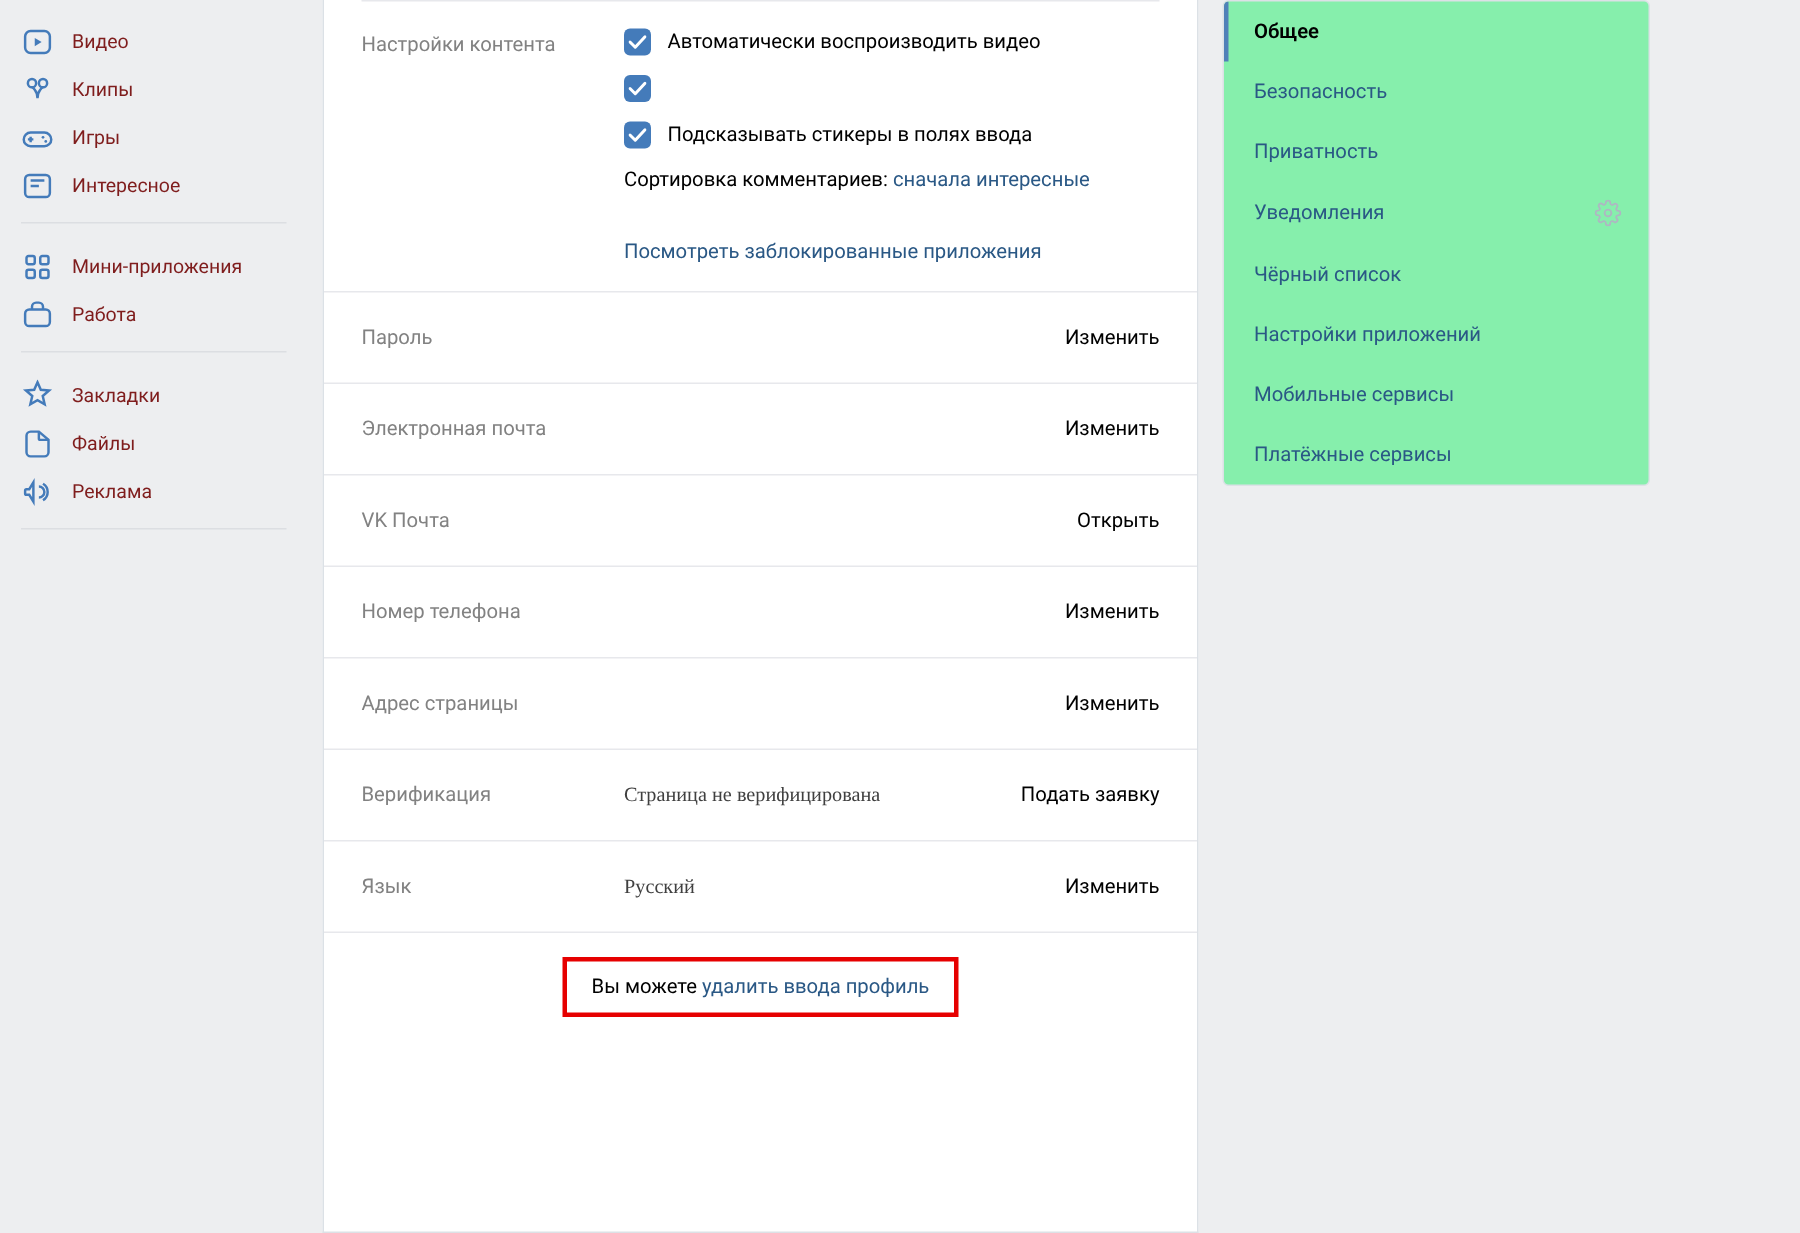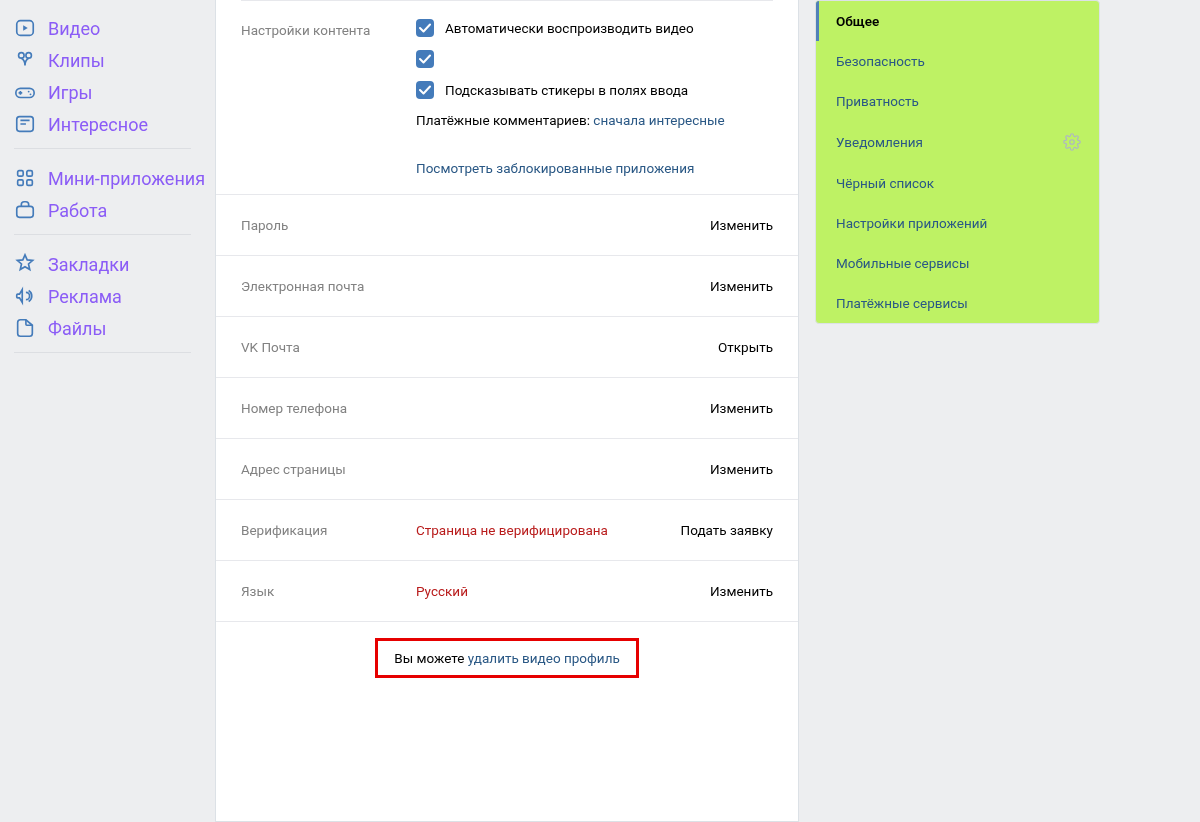--- a/index.html
+++ b/index.html
@@ -27,21 +27,21 @@
   color: #000;
 }
 .nav-item .icon {
   width: 22px;
   height: 22px;
   display: flex;
   align-items: center;
   justify-content: center;
   color: #447bba;
 }
-.nav-item .label { font-size: 18px; color: #8b5cf6; }
+.nav-item .label { font-size: 13px; color: #7f1d1d; }
 .nav-sep { height: 8px; border-top: 1px solid #dcdee2; margin: 8px 24px 6px 0; }
 .main-panel {
   width: 584px;
   background: #fff;
   border: 1px solid #dce1e6;
   border-top: none;
   border-radius: 0 0 0 0;
   flex-shrink: 0;
   position: relative;
   height: 822px;
@@ -73,41 +73,41 @@
   align-items: center;
   justify-content: center;
   flex-shrink: 0;
 }
 .chk svg { display: block; }
 .chk-label { font-size: 13.5px; color: #000; }
 .plain-text { font-size: 13.5px; color: #000; }
 .link { color: #2a5885; cursor: pointer; }
 .row { display: flex; align-items: center; padding: 22px 25px; border-bottom: 1px solid #e7e8ec; }
 .row-label { width: 175px; flex-shrink: 0; color: #828282; font-size: 13.5px; }
-.row-value { flex: 1; font-size: 13.5px; color: #b91c1c; }
+.row-value { flex: 1; font-size: 13.5px; color: #404040; font-family: Liberation Serif, serif; }
 .row-action { color: #000000; font-size: 13.5px; cursor: pointer; }
 .footer-row {
   text-align: center;
   padding: 16px 0 16px 0;
   border-top: 1px solid #e7e8ec;
   margin-top: 0;
 }
 .delete-box {
   display: inline-block;
   border: 3px solid #e60000;
   padding: 9px 16px;
   font-size: 13.5px;
 }
 .right-panel {
   width: 285px;
   margin-left: 16px;
   flex-shrink: 0;
 }
 .right-box {
-  background: #bef264;
+  background: #86efac;
   border: 1px solid #dce1e6;
   border-radius: 4px;
   overflow: hidden;
 }
 .right-item {
   display: flex;
   align-items: center;
   padding: 12px 18px 12px 20px;
   font-size: 13.5px;
   color: #2a5885;
@@ -206,35 +206,35 @@
       <span class="icon">
         <svg width="22" height="22" viewBox="0 0 24 24" fill="none" stroke="currentColor" stroke-width="1.8">
             <path d="M12 2l2.4 5.5 6 .5-4.6 4 1.4 6L12 15l-5.2 3 1.4-6L3.6 8l6-.5L12 2z"></path>
           </svg>
       </span>
       <span class="label">Закладки</span>
     </div>
     <div class="nav-item">
       <span class="icon">
         <svg width="22" height="22" viewBox="0 0 24 24" fill="none" stroke="currentColor" stroke-width="1.8">
+            <path d="M13 3H7a3 3 0 00-3 3v12a3 3 0 003 3h10a3 3 0 003-3V9l-7-6z"></path>
+            <path d="M13 3v5a1 1 0 001 1h6"></path>
+          </svg>
+      </span>
+      <span class="label">Файлы</span>
+    </div>
+    <div class="nav-item">
+      <span class="icon">
+        <svg width="22" height="22" viewBox="0 0 24 24" fill="none" stroke="currentColor" stroke-width="1.8">
             <path d="M3 11v2a1 1 0 001 1h2l3 5v-14l-3 5H4a1 1 0 00-1 1z"></path>
             <path d="M13 8a4 4 0 010 8"></path>
             <path d="M16 6a7 7 0 010 12"></path>
           </svg>
       </span>
       <span class="label">Реклама</span>
-    </div>
-    <div class="nav-item">
-      <span class="icon">
-        <svg width="22" height="22" viewBox="0 0 24 24" fill="none" stroke="currentColor" stroke-width="1.8">
-            <path d="M13 3H7a3 3 0 00-3 3v12a3 3 0 003 3h10a3 3 0 003-3V9l-7-6z"></path>
-            <path d="M13 3v5a1 1 0 001 1h6"></path>
-          </svg>
-      </span>
-      <span class="label">Файлы</span>
     </div>
 
     <div class="nav-sep"></div>
   </div>
 
   <div class="main-panel">
     <div style="border-bottom:1px solid #e7e8ec; margin:0 25px;"></div>
 
     <div class="section">
       <div class="section-label">Настройки контента</div>
@@ -256,21 +256,21 @@
         </div>
         <div class="chk-row">
           <span class="chk">
               <svg width="12" height="10" viewBox="0 0 12 10">
                 <path d="M1 5l3.5 3.5L11 1.5" stroke="#fff" stroke-width="2" fill="none" stroke-linecap="round" stroke-linejoin="round"></path>
               </svg>
             </span>
           <span class="chk-label">Подсказывать стикеры в полях ввода</span>
         </div>
         <div class="plain-text">
-          <span>Платёжные комментариев: </span><span class="link">сначала интересные</span>
+          <span>Сортировка комментариев: </span><span class="link">сначала интересные</span>
         </div>
         <div style="height:6px;"></div>
         <div class="link" style="font-size:13.5px;">Посмотреть заблокированные приложения</div>
       </div>
     </div>
 
     <div class="row">
       <div class="row-label">Пароль</div>
       <div class="row-value"></div>
       <div class="row-action">Изменить</div>
@@ -301,21 +301,21 @@
       <div class="row-action">Подать заявку</div>
     </div>
     <div class="row" style="border-bottom:none;">
       <div class="row-label">Язык</div>
       <div class="row-value">Русский</div>
       <div class="row-action">Изменить</div>
     </div>
 
     <div class="footer-row">
       <span class="delete-box">
-        <span>Вы можете </span><span class="link">удалить видео профиль</span>
+        <span>Вы можете </span><span class="link">удалить ввода профиль</span>
       </span>
     </div>
   </div>
 
   <div class="right-panel">
     <div class="right-box">
       <div class="right-item active">
         <span>Общее</span>
       </div>
       <div class="right-item">

